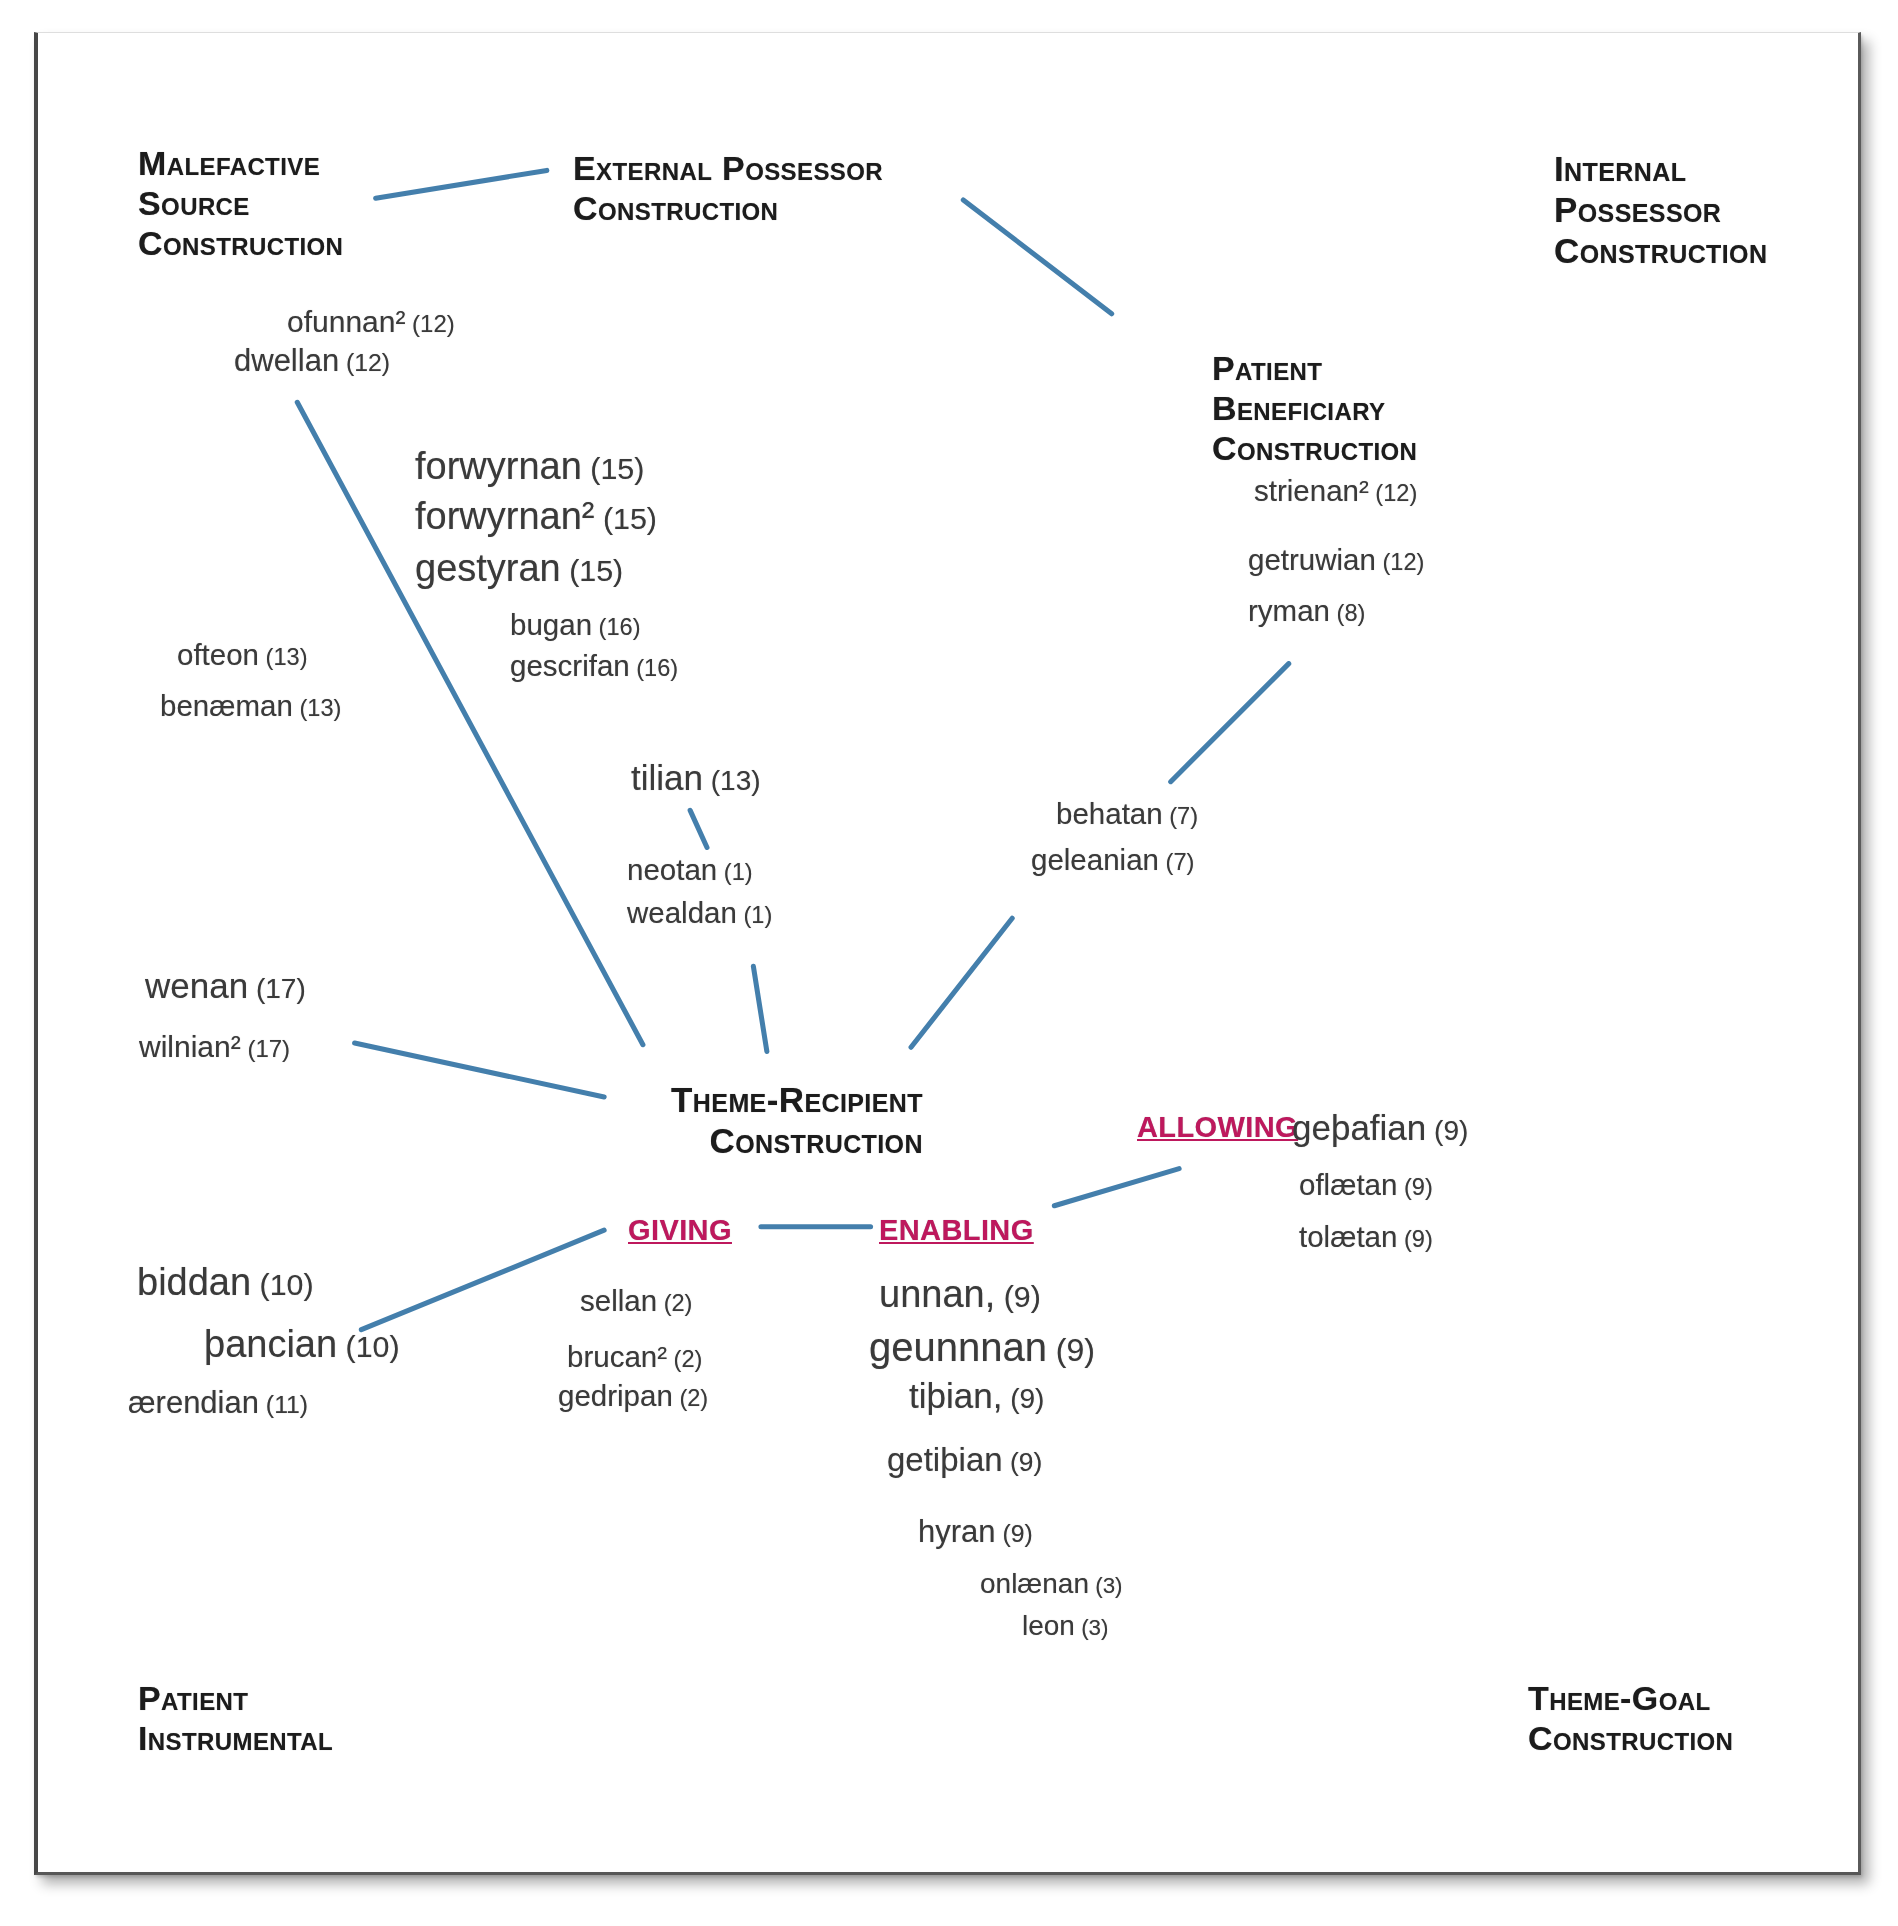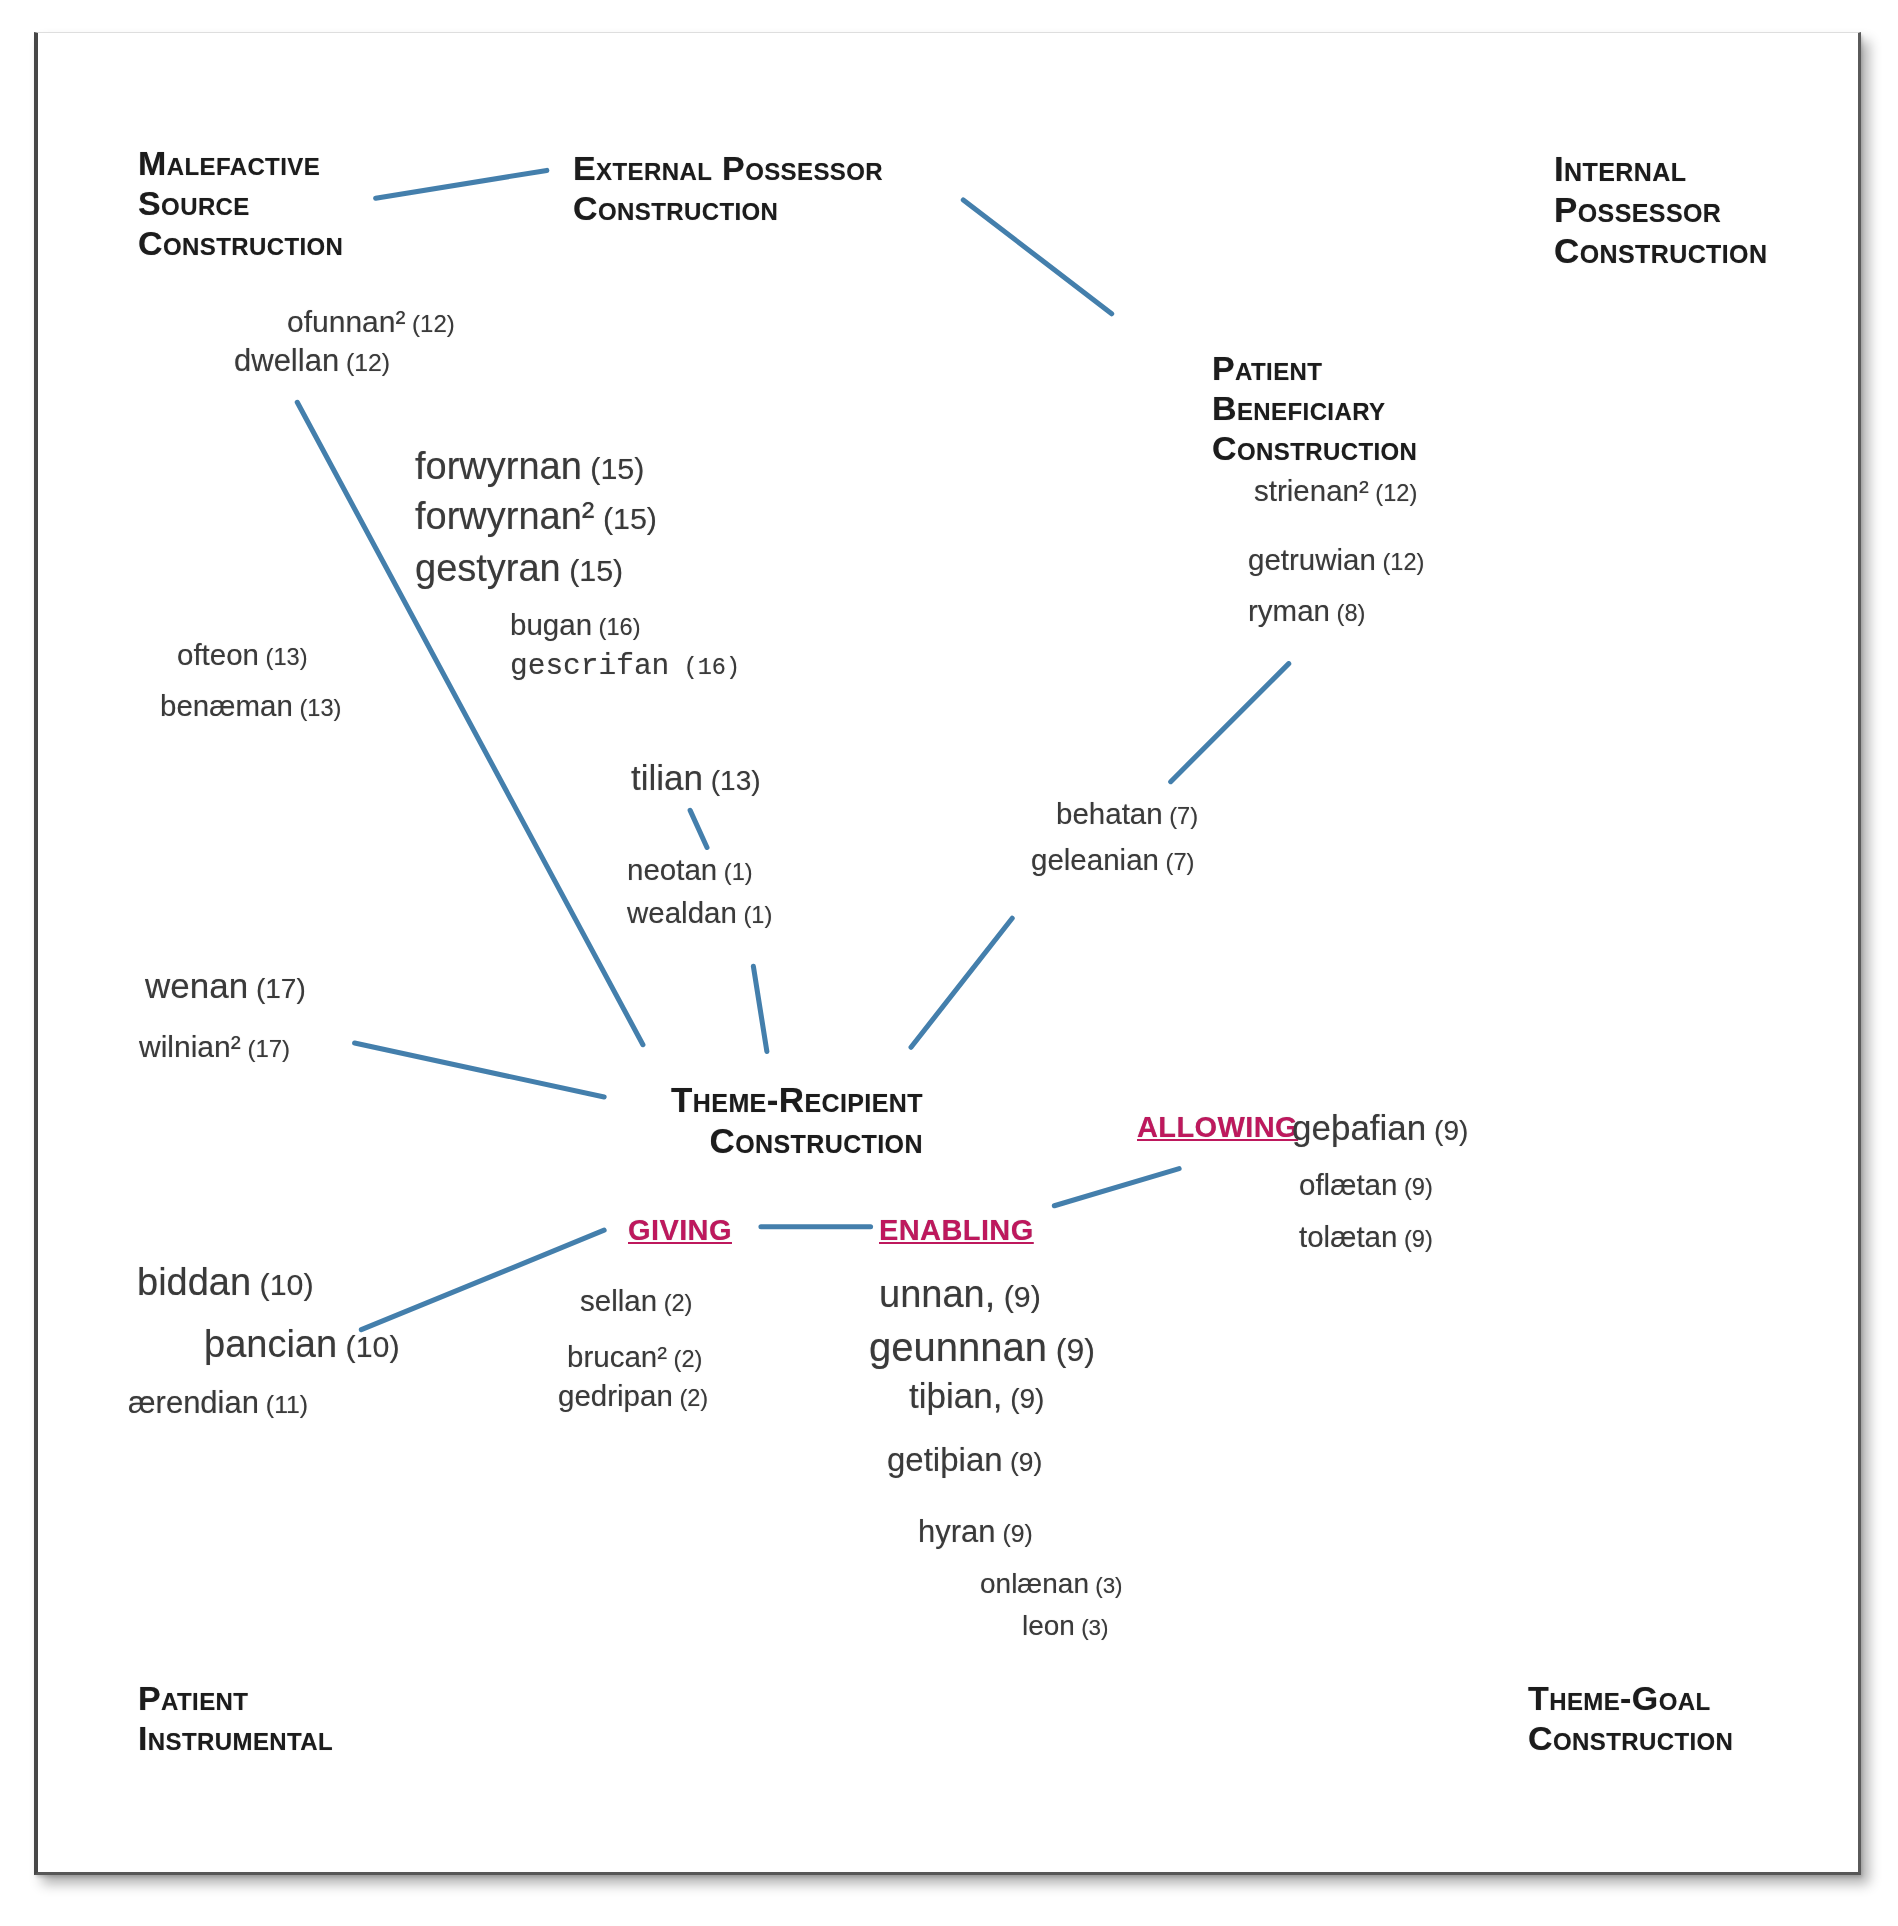--- a/index.html
+++ b/index.html
@@ -88,21 +88,21 @@
         </div>
         <div class="category" style="left: 590px; top: 1181px; font-size: 29px;">GIVING</div>
         <div class="category" style="left: 841px; top: 1181px; font-size: 29px;">ENABLING</div>
         <div class="category" style="left: 1099px; top: 1078px; font-size: 29px;">ALLOWING</div>
         <div class="verb" style="left: 249px; top: 272px; font-size: 30px;"><span>ofunnan²</span><span class="count"> (12)</span></div>
         <div class="verb" style="left: 196px; top: 310px; font-size: 31px;"><span>dwellan</span><span class="count"> (12)</span></div>
         <div class="verb" style="left: 377px; top: 412px; font-size: 38px;"><span>forwyrnan</span><span class="count"> (15)</span></div>
         <div class="verb" style="left: 377px; top: 462px; font-size: 38px;"><span>forwyrnan²</span><span class="count"> (15)</span></div>
         <div class="verb" style="left: 377px; top: 514px; font-size: 38px;"><span>gestyran</span><span class="count"> (15)</span></div>
         <div class="verb" style="left: 472px; top: 575px; font-size: 29.5px;"><span>bugan</span><span class="count"> (16)</span></div>
-        <div class="verb" style="left: 472px; top: 616px; font-size: 29.5px; font-family: Liberation Mono, monospace;"><span>gescrifan</span><span class="count"> (16)</span></div>
+        <div class="verb" style="left: 472px; top: 616px; font-size: 29.5px;"><span>gescrifan</span><span class="count"> (16)</span></div>
         <div class="verb" style="left: 139px; top: 605px; font-size: 29.5px;"><span>ofteon</span><span class="count"> (13)</span></div>
         <div class="verb" style="left: 122px; top: 656px; font-size: 29.5px;"><span>benæman</span><span class="count"> (13)</span></div>
         <div class="verb" style="left: 1216px; top: 441px; font-size: 29.5px;"><span>strienan²</span><span class="count"> (12)</span></div>
         <div class="verb" style="left: 1210px; top: 510px; font-size: 29.5px;"><span>getruwian</span><span class="count"> (12)</span></div>
         <div class="verb" style="left: 1210px; top: 561px; font-size: 29.5px;"><span>ryman</span><span class="count"> (8)</span></div>
         <div class="verb" style="left: 593px; top: 725px; font-size: 35px;"><span>tilian</span><span class="count"> (13)</span></div>
         <div class="verb" style="left: 589px; top: 820px; font-size: 29.5px;"><span>neotan</span><span class="count"> (1)</span></div>
         <div class="verb" style="left: 589px; top: 863px; font-size: 29.5px;"><span>wealdan</span><span class="count"> (1)</span></div>
         <div class="verb" style="left: 1018px; top: 764px; font-size: 29.5px;"><span>behatan</span><span class="count"> (7)</span></div>
         <div class="verb" style="left: 993px; top: 810px; font-size: 29.5px;"><span>geleanian</span><span class="count"> (7)</span></div>

